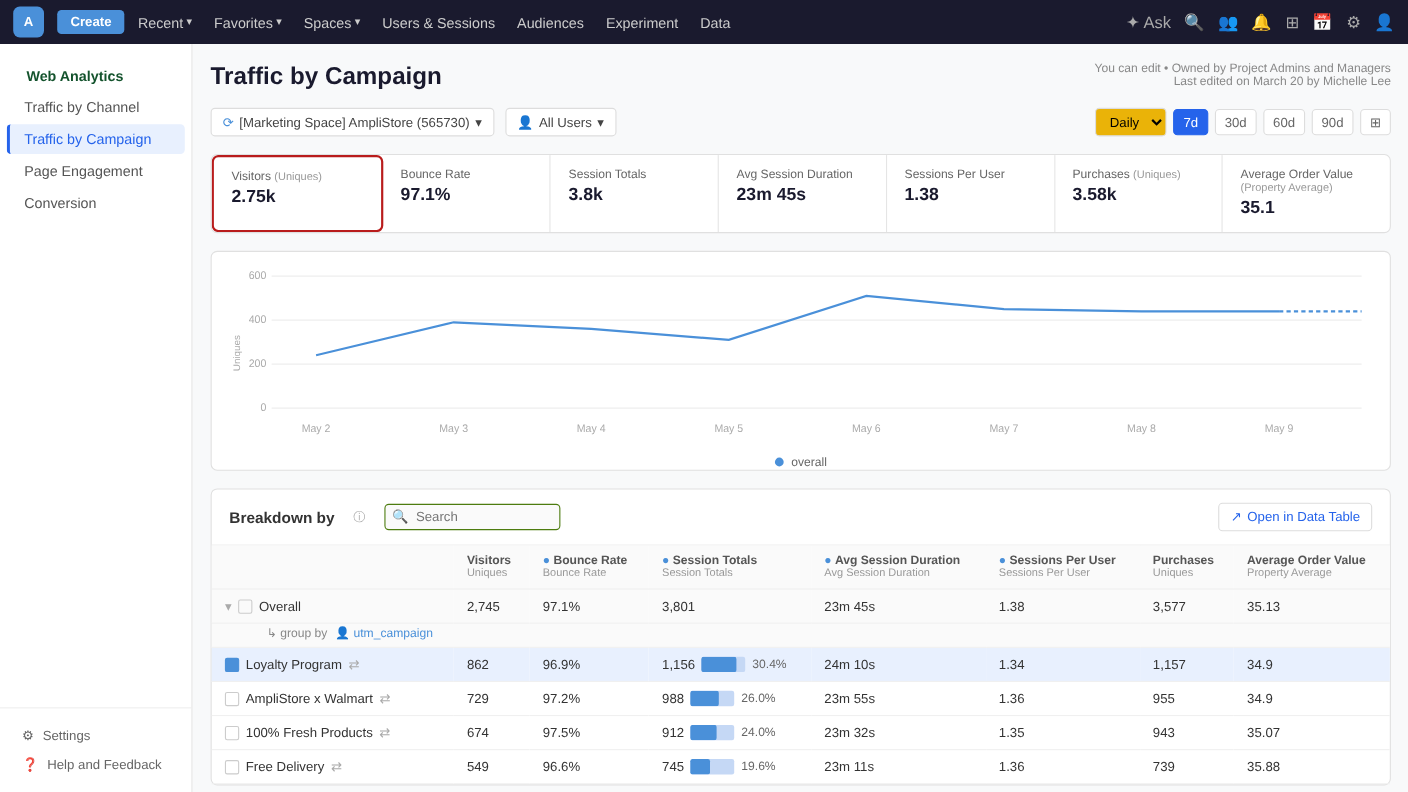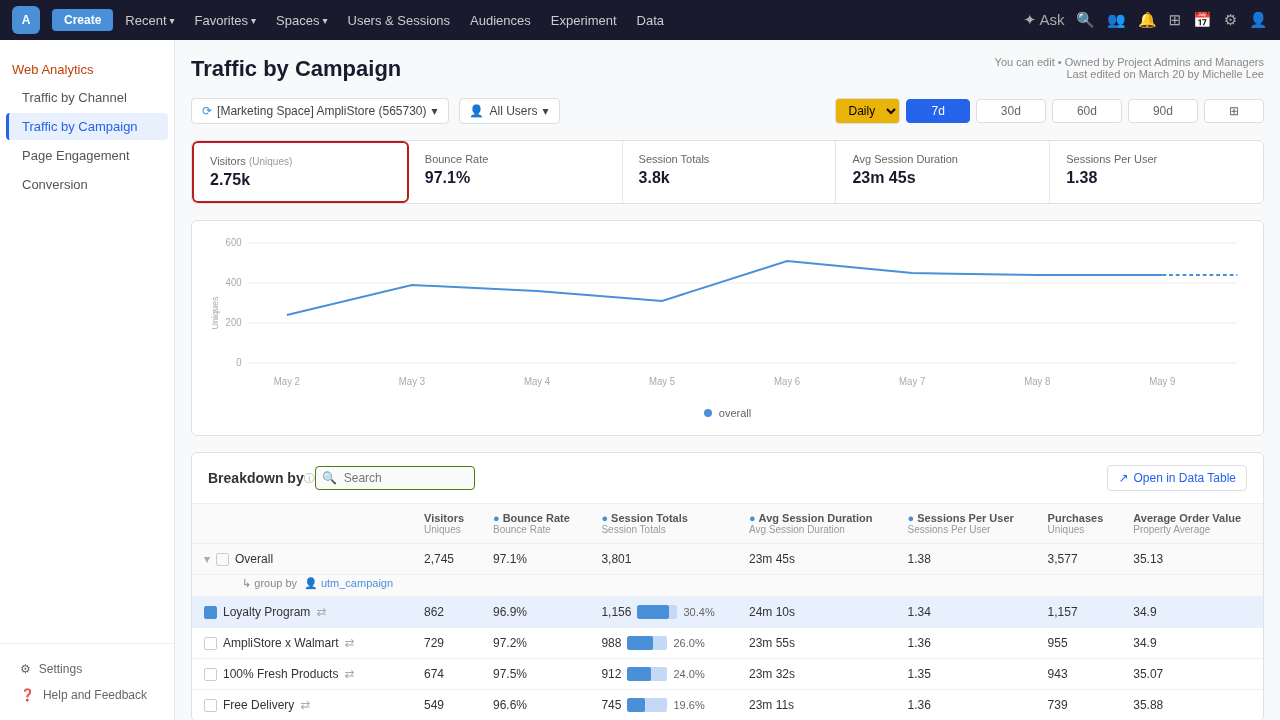--- a/index.html
+++ b/index.html
@@ -12,59 +12,59 @@
     .topnav-item { color: #ccc; font-size: 13px; padding: 4px 8px; cursor: pointer; display: flex; align-items: center; gap: 3px; }
     .topnav-chevron { font-size: 10px; }
     .topnav-right { margin-left: auto; display: flex; align-items: center; gap: 12px; }
     .topnav-icon { color: #aaa; cursor: pointer; font-size: 15px; }
 
     
     .app-body { display: flex; flex: 1; overflow: hidden; }
 
     
     .sidebar { width: 175px; background: #fff; border-right: 1px solid #e5e5e5; display: flex; flex-direction: column; flex-shrink: 0; padding-top: 8px; }
-    .sidebar-section { padding: 6px 12px; font-size: 13px; font-weight: 400; color: #c2410c; margin-top: 8px; }
+    .sidebar-section { padding: 6px 24px; font-size: 13px; font-weight: 700; color: #14532d; margin-top: 8px; }
     .sidebar-item { padding: 6px 16px; font-size: 13px; color: #555; cursor: pointer; border-radius: 4px; margin: 1px 6px; }
     .sidebar-item.active { background: #e8f0fe; color: #2563eb; font-weight: 500; border-left: 3px solid #2563eb; padding-left: 13px; }
     .sidebar-bottom { margin-top: auto; padding: 12px; border-top: 1px solid #eee; }
     .sidebar-bottom-item { display: flex; align-items: center; gap: 8px; padding: 6px 8px; color: #666; cursor: pointer; font-size: 12px; border-radius: 4px; }
 
     
     .main { flex: 1; overflow-y: auto; background: #f8f9fa; padding: 16px; }
     .page-header { display: flex; justify-content: space-between; align-items: flex-start; margin-bottom: 16px; }
     .page-title { font-size: 22px; font-weight: 600; color: #1a1a2e; }
     .page-meta { text-align: right; font-size: 11px; color: #888; }
 
     
     .filters { display: flex; align-items: center; gap: 10px; margin-bottom: 16px; }
     .filter-btn { display: flex; align-items: center; gap: 5px; padding: 5px 10px; border: 1px solid #ddd; border-radius: 4px; background: white; font-size: 12px; cursor: pointer; color: #444; }
     .date-controls { margin-left: auto; display: flex; align-items: center; gap: 6px; }
-    .date-btn { padding: 4px 24px; border: 1px solid #ddd; border-radius: 4px; background: white; font-size: 12px; cursor: pointer; color: #666; }
+    .date-btn { padding: 4px 8px; border: 1px solid #ddd; border-radius: 4px; background: white; font-size: 12px; cursor: pointer; color: #666; }
     .date-btn.active { background: #2563eb; color: white; border-color: #2563eb; }
     .date-select { padding: 4px 8px; border: 1px solid #ddd; border-radius: 4px; background: #eab308; font-size: 12px; }
 
     
     .metrics-row { display: flex; gap: 0; background: white; border-radius: 6px; border: 1px solid #e0e0e0; margin-bottom: 16px; overflow: hidden; }
     .metric-card { flex: 1; padding: 12px 16px; border-right: 1px solid #e5e5e5; }
     .metric-card:last-child { border-right: none; }
     .metric-card.active { border: 2px solid #b91c1c; border-radius: 6px; }
     .metric-label { font-size: 11px; color: #666; margin-bottom: 4px; }
     .metric-sublabel { font-size: 10px; color: #999; }
     .metric-value { font-size: 16px; font-weight: 700; color: #1a1a2e; }
 
     
-    .chart-container { background: white; border-radius: 6px; border: 1px solid #e0e0e0; padding: 12px 16px 16px; margin-bottom: 16px; }
+    .chart-container { background: white; border-radius: 6px; border: 1px solid #e0e0e0; padding: 12px 16px 0; margin-bottom: 16px; }
     .chart-area { position: relative; height: 170px; }
     .chart-svg { width: 100%; height: 160px; }
     .chart-legend { display: flex; justify-content: center; gap: 16px; margin-top: 4px; font-size: 11px; color: #666; }
     .chart-legend-dot { display: inline-block; width: 8px; height: 8px; border-radius: 50%; background: #4a90d9; margin-right: 4px; }
 
     
     .breakdown-container { background: white; border-radius: 6px; border: 1px solid #e0e0e0; padding: 0; }
-    .breakdown-header { display: flex; align-items: center; padding: 12px 16px; border-bottom: 1px solid #eee; gap: 0; }
+    .breakdown-header { display: flex; align-items: center; padding: 12px 16px; border-bottom: 1px solid #eee; gap: 17px; }
     .breakdown-title { font-size: 14px; font-weight: 600; color: #333; }
     .breakdown-search { flex: 1; max-width: 160px; }
     .breakdown-search input { width: 100%; padding: 4px 8px 4px 28px; border: 1px solid #4d7c0f; border-radius: 4px; font-size: 12px; background: #fafafa; }
     .search-wrap { position: relative; }
     .search-icon-inner { position: absolute; left: 8px; top: 50%; transform: translateY(-50%); color: #aaa; font-size: 12px; }
     .open-table-btn { margin-left: auto; display: flex; align-items: center; gap: 5px; padding: 5px 10px; border: 1px solid #ddd; border-radius: 4px; background: white; font-size: 12px; cursor: pointer; color: #2563eb; }
 
     
     .breakdown-table { width: 100%; border-collapse: collapse; font-size: 12px; }
     .breakdown-table th { padding: 8px 12px; text-align: left; font-weight: 600; color: #555; background: #fafafa; border-bottom: 1px solid #eee; font-size: 11px; }
@@ -175,20 +175,28 @@
         <div class="metric-value">3.8k</div>
       </div>
       <div class="metric-card">
         <div class="metric-label">Avg Session Duration</div>
         <div class="metric-value">23m 45s</div>
       </div>
       <div class="metric-card">
         <div class="metric-label">Sessions Per User</div>
         <div class="metric-value">1.38</div>
       </div>
+      <div class="metric-card">
+        <div class="metric-label">Purchases <span class="metric-sublabel">(Uniques)</span></div>
+        <div class="metric-value">3.58k</div>
+      </div>
+      <div class="metric-card">
+        <div class="metric-label">Average Order Value <span class="metric-sublabel">(Property Average)</span></div>
+        <div class="metric-value">35.1</div>
+      </div>
     </div>
 
     <div class="chart-container">
       <div class="chart-area">
         <svg class="chart-svg" viewBox="0 0 1080 160" preserveAspectRatio="none">
 
           <line x1="40" y1="10" x2="1070" y2="10" stroke="#eee" stroke-width="1"></line>
           <line x1="40" y1="50" x2="1070" y2="50" stroke="#eee" stroke-width="1"></line>
           <line x1="40" y1="90" x2="1070" y2="90" stroke="#eee" stroke-width="1"></line>
           <line x1="40" y1="130" x2="1070" y2="130" stroke="#eee" stroke-width="1"></line>

